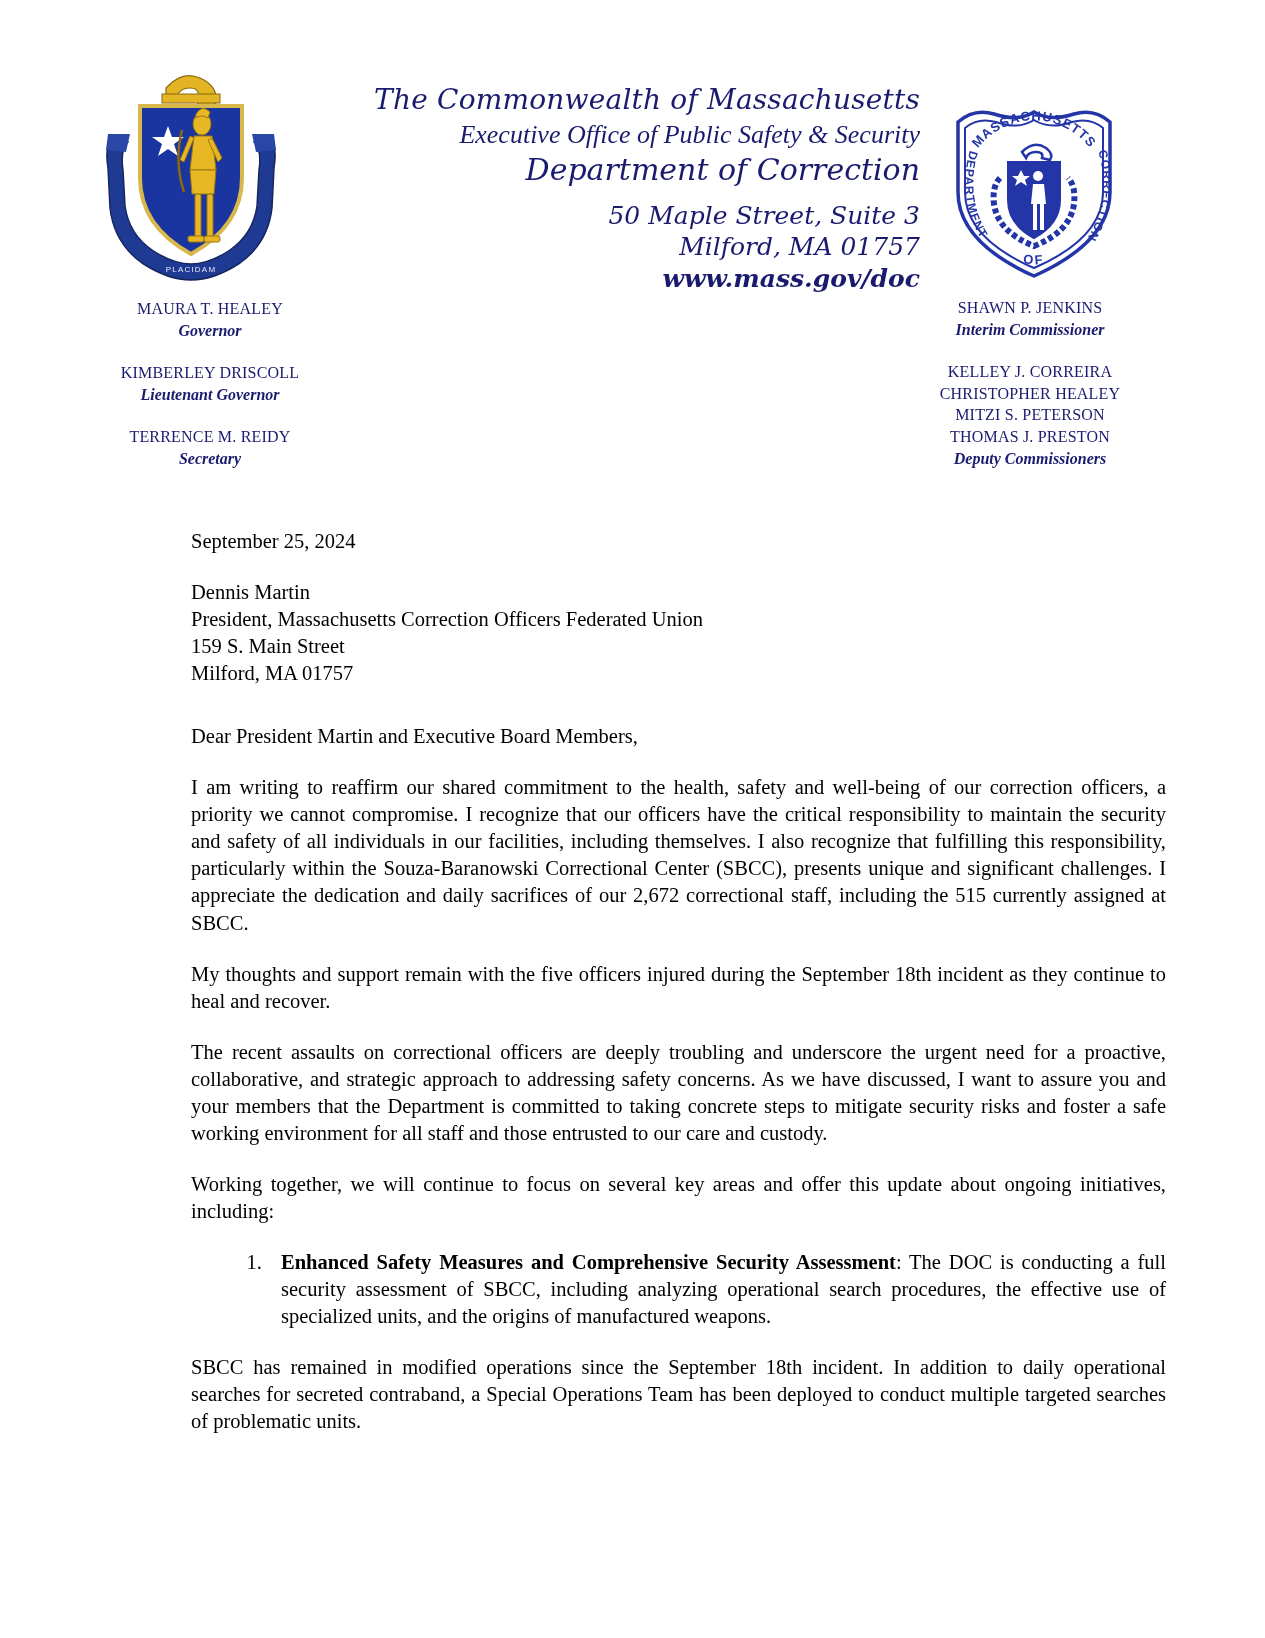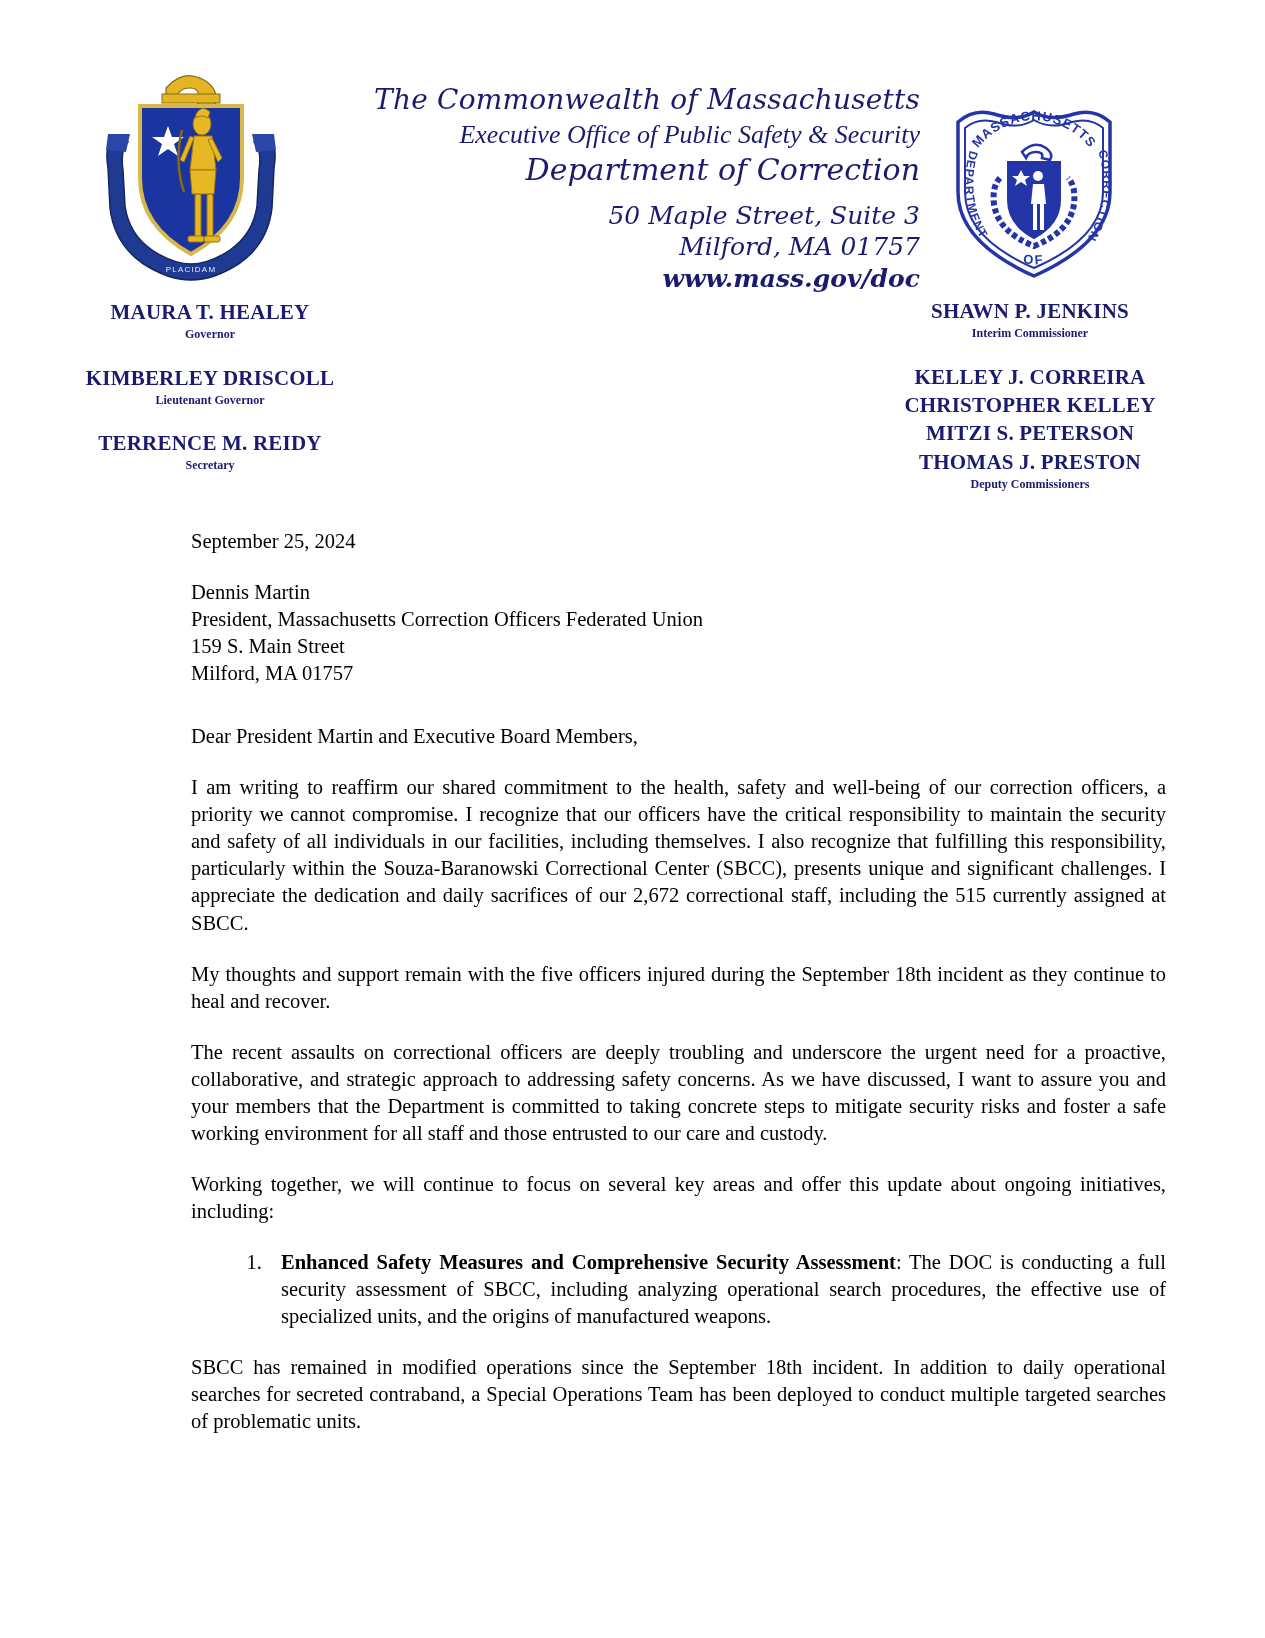--- a/index.html
+++ b/index.html
@@ -59,28 +59,29 @@
   .officials {
     position: absolute;
     color: #1a1a6e;
     text-align: center;
     font-family: "Liberation Serif", serif;
   }
   .officials.left  { left: 60px;  top: 298px; width: 300px; }
   .officials.right { left: 880px; top: 297px; width: 300px; }
 
   .off-name {
-    font-weight: bold;
-    font-size: 21px;
+    font-weight: normal;
+    font-size: 16px;
     letter-spacing: .2px;
     line-height: 1.35;
   }
   .off-title {
     font-weight: bold;
-    font-size: 12px;
+    font-style: italic;
+    font-size: 16px;
     line-height: 1.35;
   }
   .off-group { margin-bottom: 21px; }
   .off-group:last-child { margin-bottom: 0; }
 
   
   .letter-body {
     position: absolute;
     left: 143px;
     top: 528px;
@@ -217,21 +218,21 @@
     </div>
   </div>
 
   <div class="officials right">
     <div class="off-group">
       <div class="off-name">SHAWN P. JENKINS</div>
       <div class="off-title">Interim Commissioner</div>
     </div>
     <div class="off-group">
       <div class="off-name">KELLEY J. CORREIRA</div>
-      <div class="off-name">CHRISTOPHER KELLEY</div>
+      <div class="off-name">CHRISTOPHER HEALEY</div>
       <div class="off-name">MITZI S. PETERSON</div>
       <div class="off-name">THOMAS J. PRESTON</div>
       <div class="off-title">Deputy Commissioners</div>
     </div>
   </div>
 </div>
 
 <div class="letter-body">
 
   <p class="nojust date-block">September 25, 2024</p>

